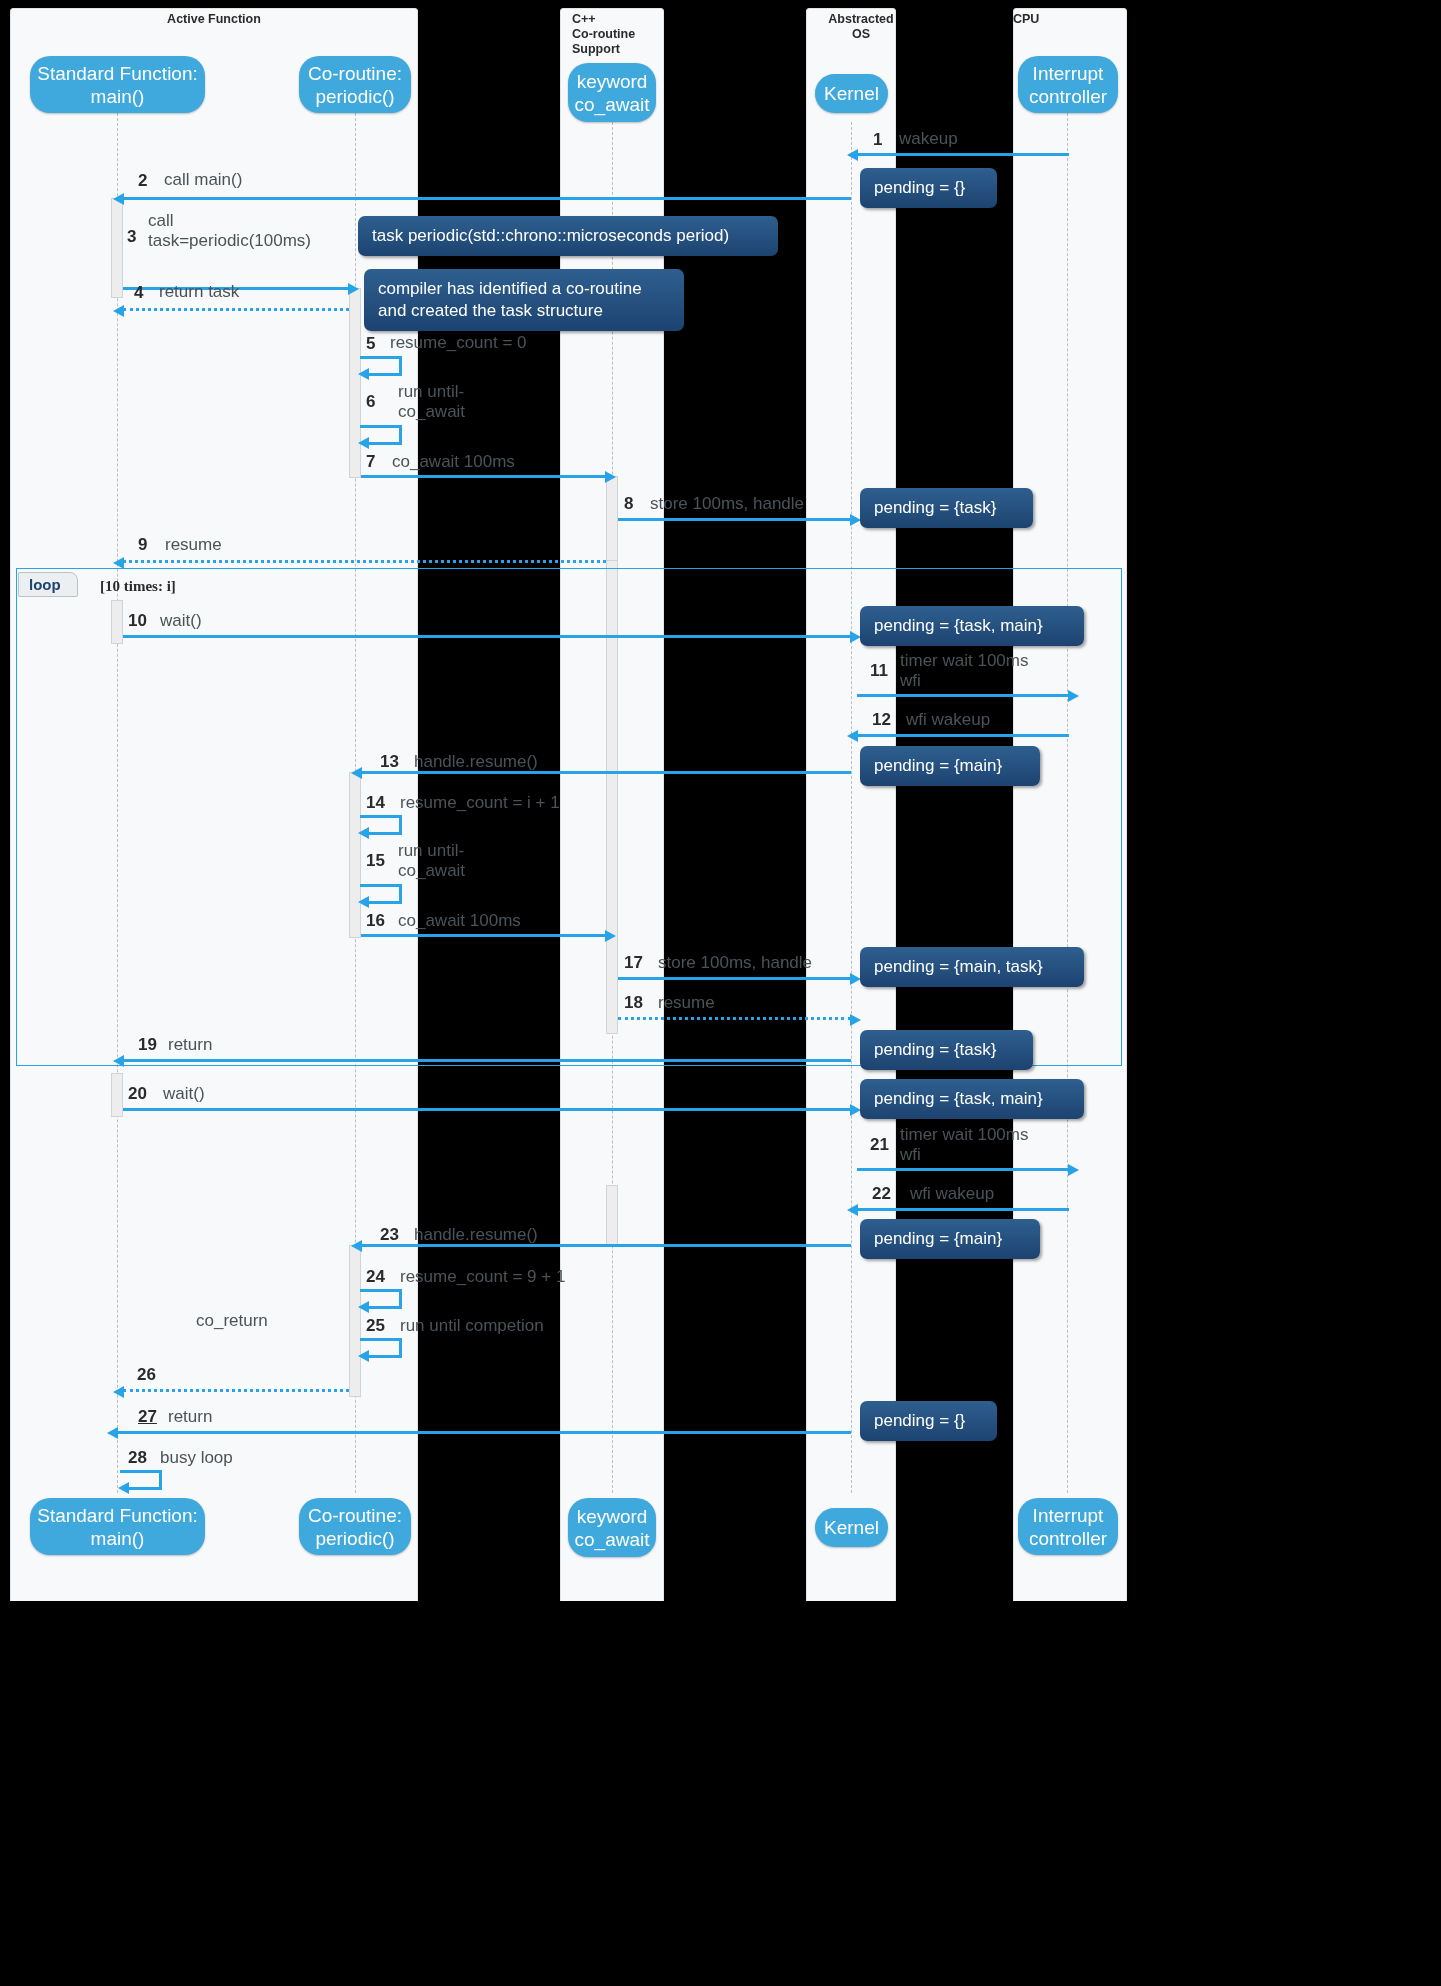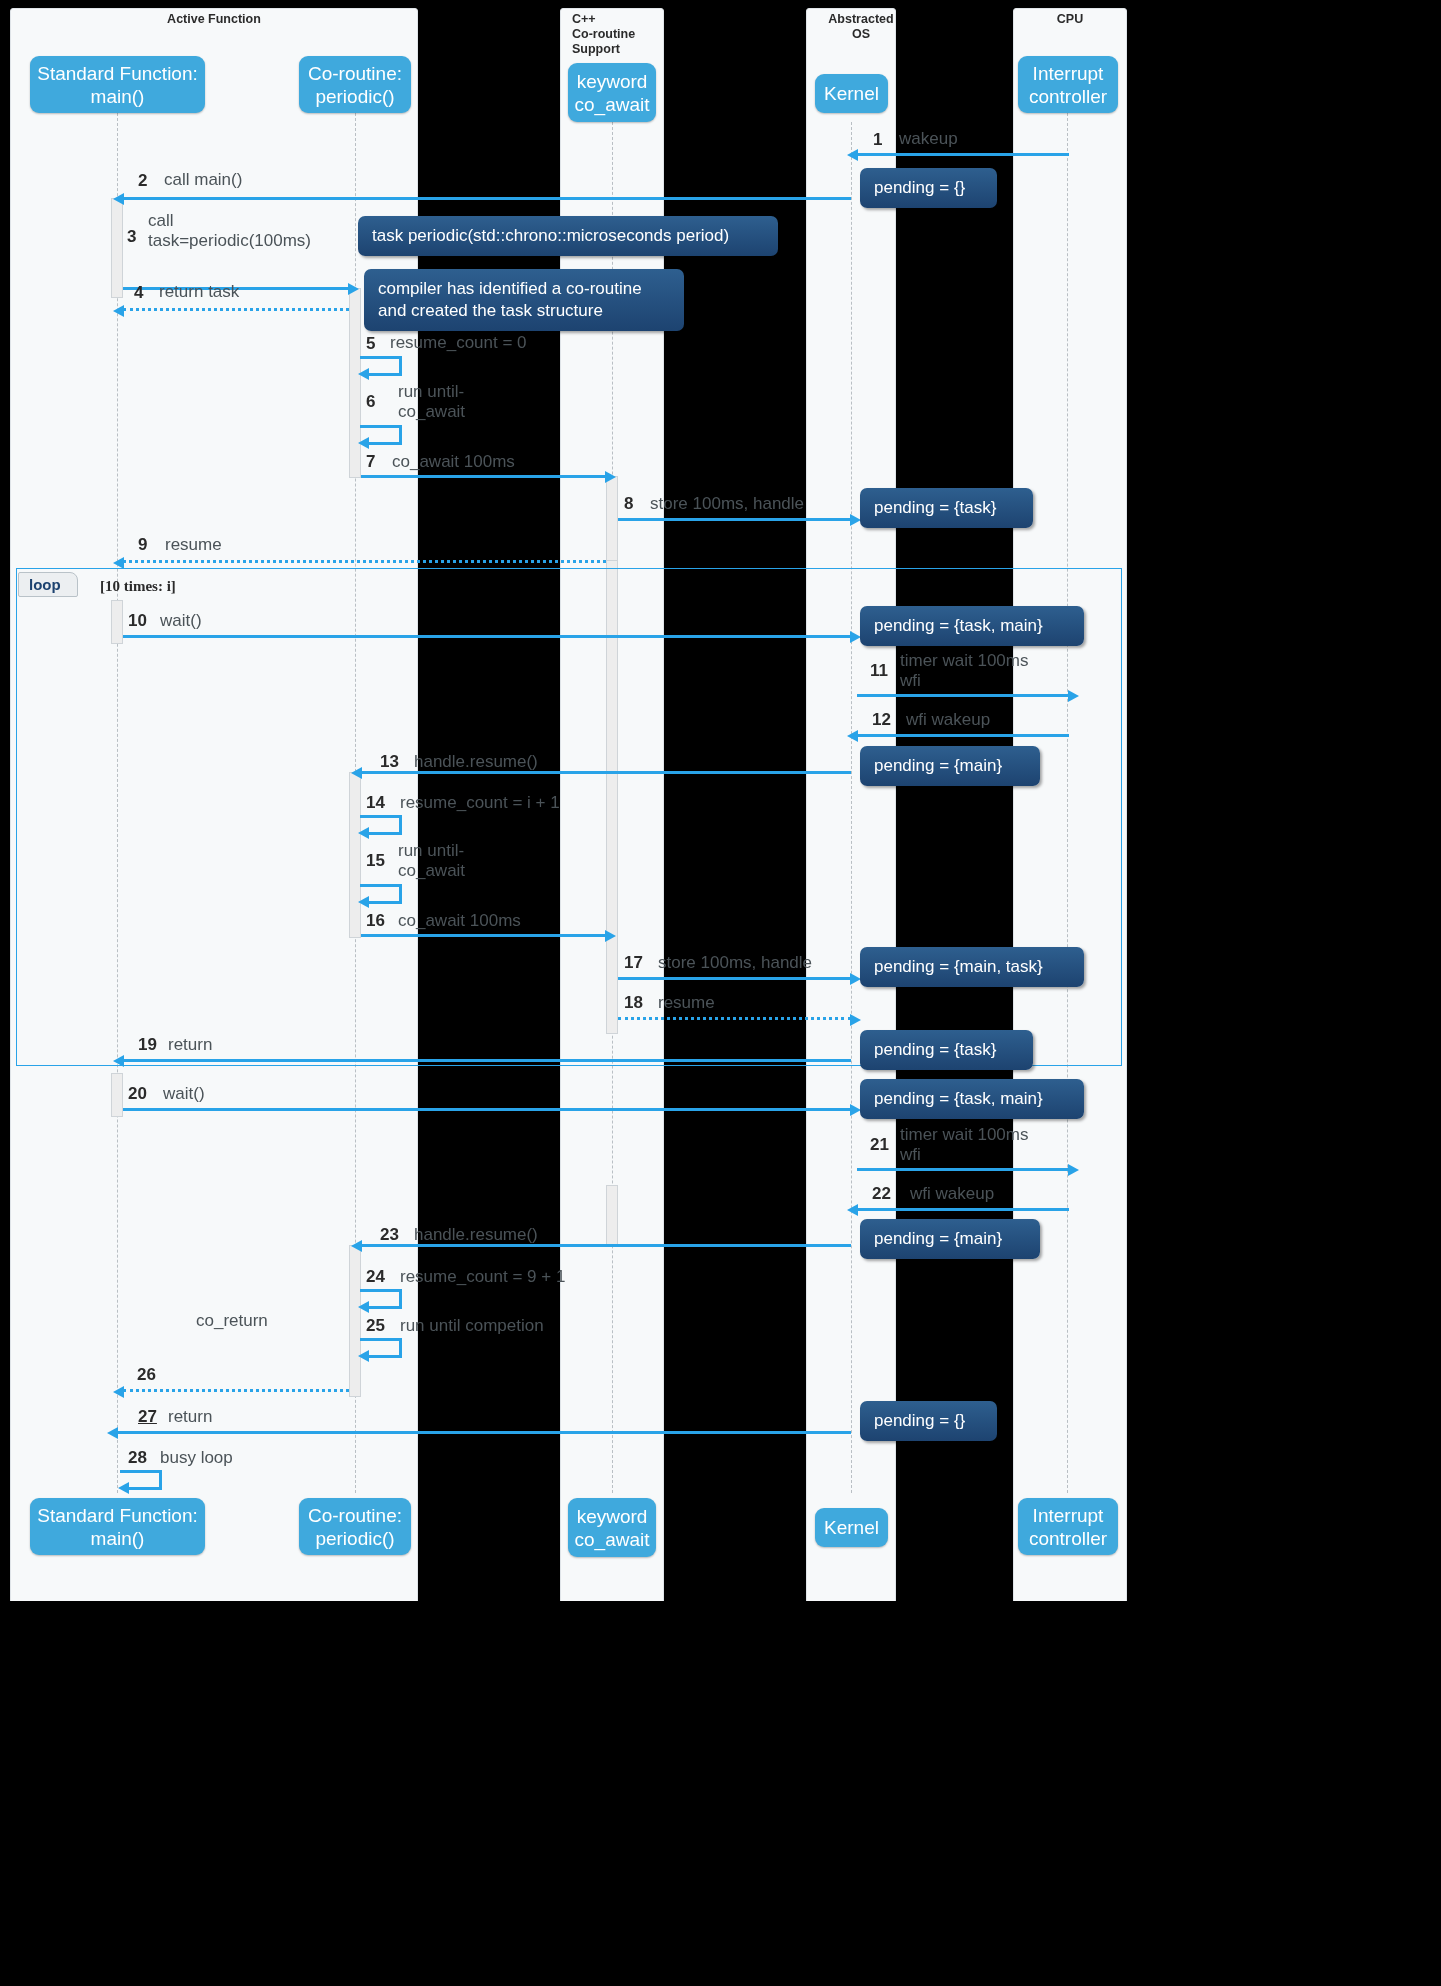--- a/index.html
+++ b/index.html
@@ -15,21 +15,21 @@
   .grouptitle{
     position:absolute;font-size:12.5px;font-weight:bold;color:#2b2b2b;
     line-height:15px;white-space:pre-line;
   }
   
   .lifeline{
     position:absolute;width:0;border-left:1px dashed #b9bfc4;
   }
   
   .actor{
-    position:absolute;background:#3fa9dd;border-radius:9px;
+    position:absolute;background:#3fa9dd;border-radius:20px;
     color:#fff;display:flex;align-items:center;justify-content:center;
     text-align:center;font-size:19px;line-height:23px;white-space:pre-line;
     box-shadow:0 1px 2px rgba(0,0,0,.25);
   }
   
   .activation{
     position:absolute;width:12px;background:#ededed;border:1px solid #cfd4d8;
     box-sizing:border-box;
   }
   
@@ -84,21 +84,21 @@
   <div class="groupbox" style="left:560px;top:8px;width:104px;height:1970px;"></div>
   <div class="grouptitle" style="left:572px;top:12px;width:100px;text-align:left;">C++
 Co-routine
 Support</div>
 
   <div class="groupbox" style="left:806px;top:8px;width:90px;height:1970px;"></div>
   <div class="grouptitle" style="left:818px;top:12px;width:86px;text-align:center;">Abstracted
 OS</div>
 
   <div class="groupbox" style="left:1013px;top:8px;width:114px;height:1970px;"></div>
-  <div class="grouptitle" style="left:1013px;top:12px;width:114px;text-align:center;">CPU</div>
+  <div class="grouptitle" style="left:1013px;top:12px;width:114px;">CPU</div>
 
   <div class="lifeline" style="left:117px;top:113px;height:1380px;"></div>
   <div class="lifeline" style="left:355px;top:113px;height:1380px;"></div>
   <div class="lifeline" style="left:612px;top:122px;height:1371px;"></div>
   <div class="lifeline" style="left:851px;top:122px;height:1371px;"></div>
   <div class="lifeline" style="left:1067px;top:113px;height:1380px;"></div>
 
   <div class="actor" style="left:30px;top:56px;width:175px;height:57px;">Standard Function:
 main()</div>
   <div class="actor" style="left:299px;top:56px;width:112px;height:57px;">Co-routine:

